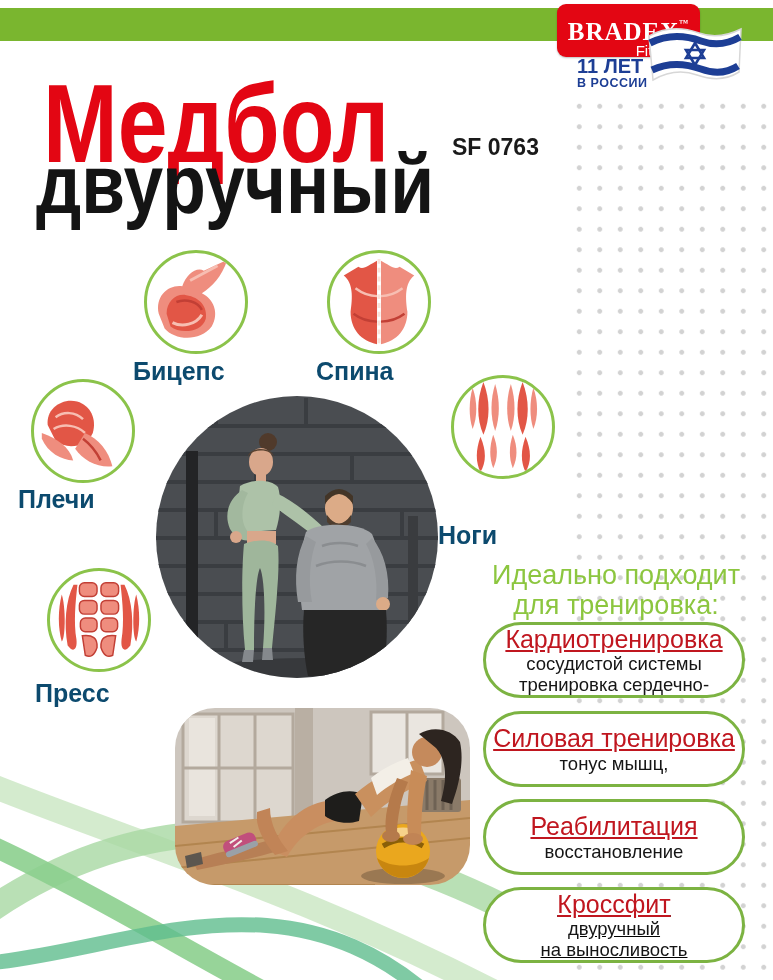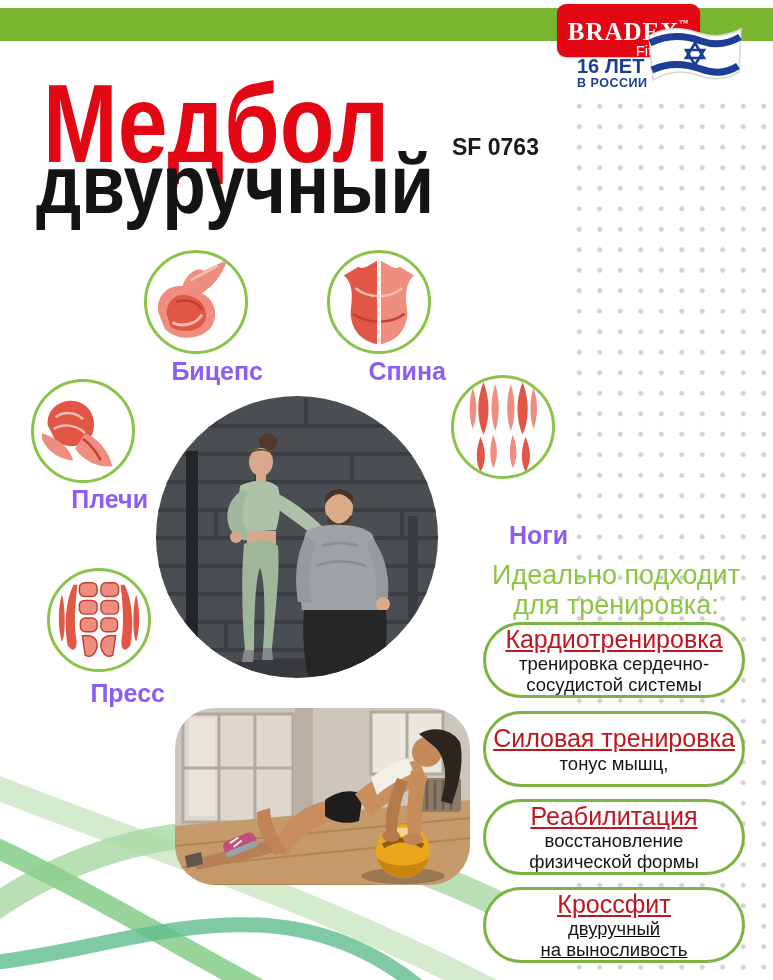--- a/index.html
+++ b/index.html
@@ -28,22 +28,22 @@
   .title-1{position:absolute;left:43px;top:68px;font-size:112px;font-weight:bold;color:#e30613;
            line-height:1;transform:scaleX(.80);transform-origin:left center;white-space:nowrap;}
   .title-2{position:absolute;left:36px;top:142px;font-size:84px;font-weight:bold;color:#141414;
            line-height:1;transform:scaleX(.85);transform-origin:left center;white-space:nowrap;}
   .sku{position:absolute;left:452px;top:134px;font-size:23px;font-weight:bold;color:#1a1a1a;}
 
   
   .muscle{position:absolute;width:104px;height:104px;border-radius:50%;border:3px solid #8bc34a;
           background:#fff;box-sizing:border-box;overflow:hidden;}
   .muscle svg{width:100%;height:100%;}
-  .muscle-label{position:absolute;width:130px;text-align:right;font-size:25px;font-weight:bold;
-                color:#8b5cf6;}
+  .muscle-label{position:absolute;width:130px;text-align:left;font-size:25px;font-weight:bold;
+                color:#0c4a6e;}
 
   
   .hero{position:absolute;left:156px;top:396px;width:282px;height:282px;border-radius:50%;
         overflow:hidden;}
   .action{position:absolute;left:175px;top:708px;width:295px;height:177px;border-radius:40px;
           overflow:hidden;}
 
   
   .train-heading{position:absolute;left:468px;top:560px;width:296px;text-align:center;
                  color:#8cc63f;font-size:27px;line-height:1.12;}
@@ -68,21 +68,21 @@
     <path d="M0,215 C140,120 300,105 520,215" stroke="#a8d8a2" stroke-width="26" fill="none" opacity="0.8"></path>
     <path d="M0,150 C120,205 260,295 370,345 " stroke="#8ccf8e" stroke-width="20" fill="none" opacity="0.9"></path>
     <path d="M0,268 C150,252 300,170 450,310" stroke="#5fbd8d" stroke-width="15" fill="none" opacity="0.8"></path>
   </svg>
 
   <div class="brand-box">
     <div class="brand-name"><span>BRADEX</span><sup>™</sup></div>
     <div class="brand-sub">Fitness</div>
   </div>
   <div class="years">
-    <div class="years-1">16 ЛЕТ</div>
+    <div class="years-1">11 ЛЕТ</div>
     <div class="years-2">В РОССИИ</div>
   </div>
   <svg class="flag" width="102" height="76" viewBox="0 0 102 76">
     <path d="M6 16 C24 6 42 8 56 13 C70 18 84 16 98 9 L96 52 C82 61 68 60 54 55 C40 50 24 52 10 60 Z" fill="#ffffff" stroke="#d7d7d7" stroke-width="1.5"></path>
     <path d="M7 23 C25 14 44 16 58 21 C72 26 85 24 97 17" stroke="#1d3e95" stroke-width="7" fill="none"></path>
     <path d="M9 50 C26 42 44 44 58 49 C71 54 84 53 95 46" stroke="#1d3e95" stroke-width="7" fill="none"></path>
     <g stroke="#1d3e95" stroke-width="2.6" fill="none">
       <path d="M52 23 L61 38 L43 38 Z"></path>
       <path d="M52 45 L43 30 L61 30 Z"></path>
     </g>
@@ -247,31 +247,30 @@
     </svg>
   </div>
 
   <div class="train-heading">
     <div>Идеально подходит</div>
     <div>для тренировка:</div>
   </div>
 
   <div class="pill" style="top:622px;">
     <div class="pill-title">Кардиотренировка</div>
+    <div class="pill-desc">сосудистой системы</div>
     <div class="pill-desc">тренировка сердечно-</div>
-    <div class="pill-desc">сосудистой системы</div>
   </div>
   <div class="pill" style="top:711px;">
     <div class="pill-title">Силовая тренировка</div>
     <div class="pill-desc">тонус мышц,</div>
   </div>
   <div class="pill" style="top:799px;">
     <div class="pill-title">Реабилитация</div>
     <div class="pill-desc">восстановление</div>
-    <div class="pill-desc">физической формы</div>
   </div>
   <div class="pill" style="top:887px;text-decoration:underline;">
     <div class="pill-title">Кроссфит</div>
     <div class="pill-desc">двуручный</div>
     <div class="pill-desc">на выносливость</div>
   </div>
 
 </div>
 
 </body></html>

